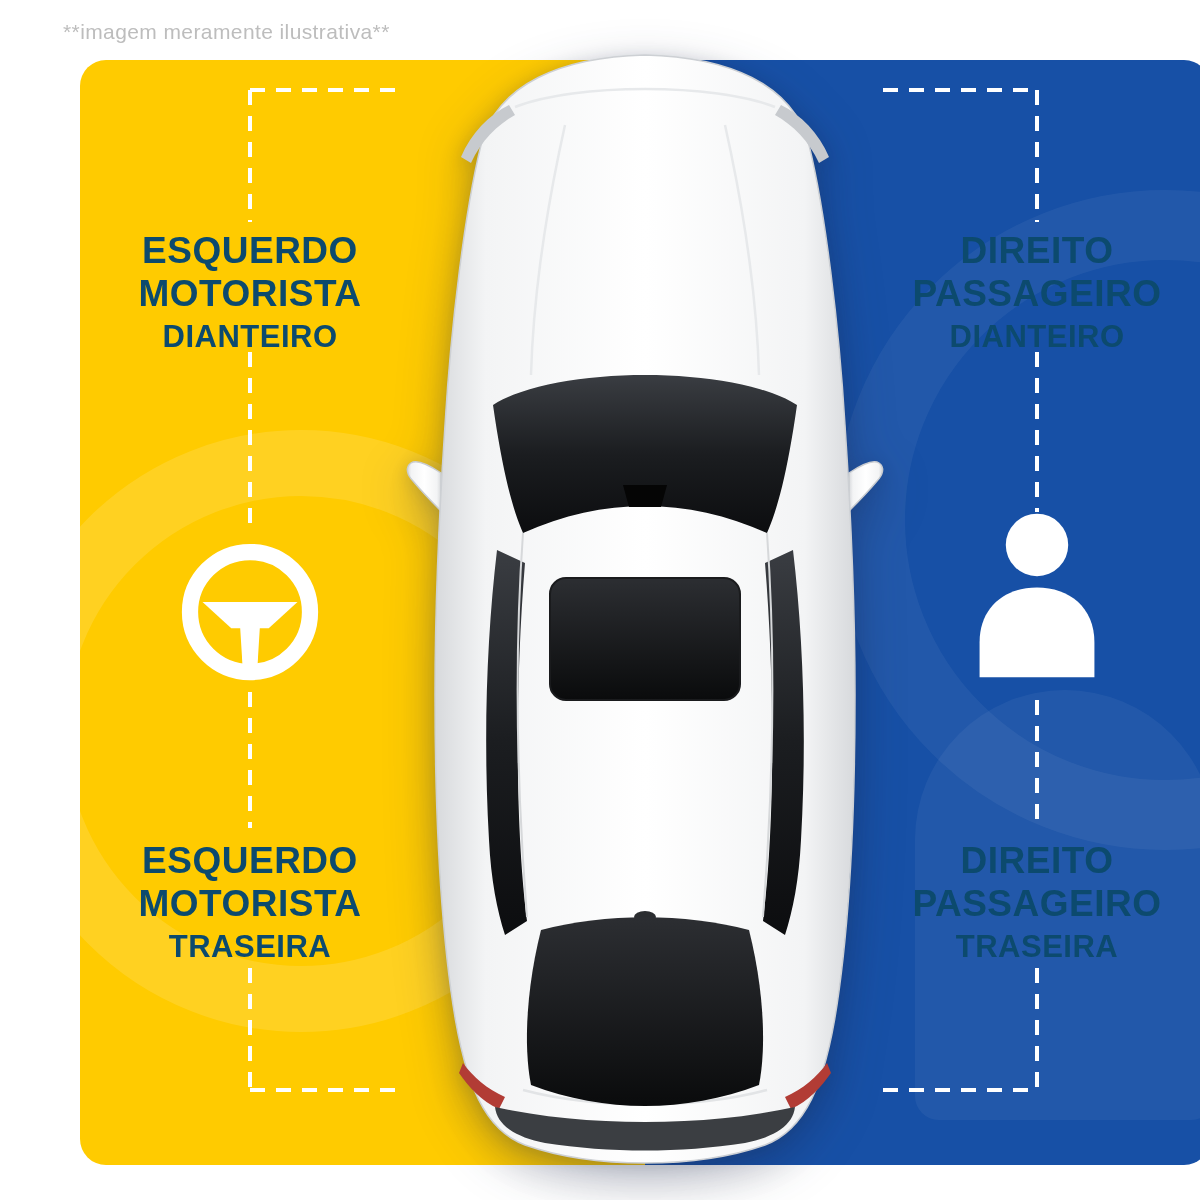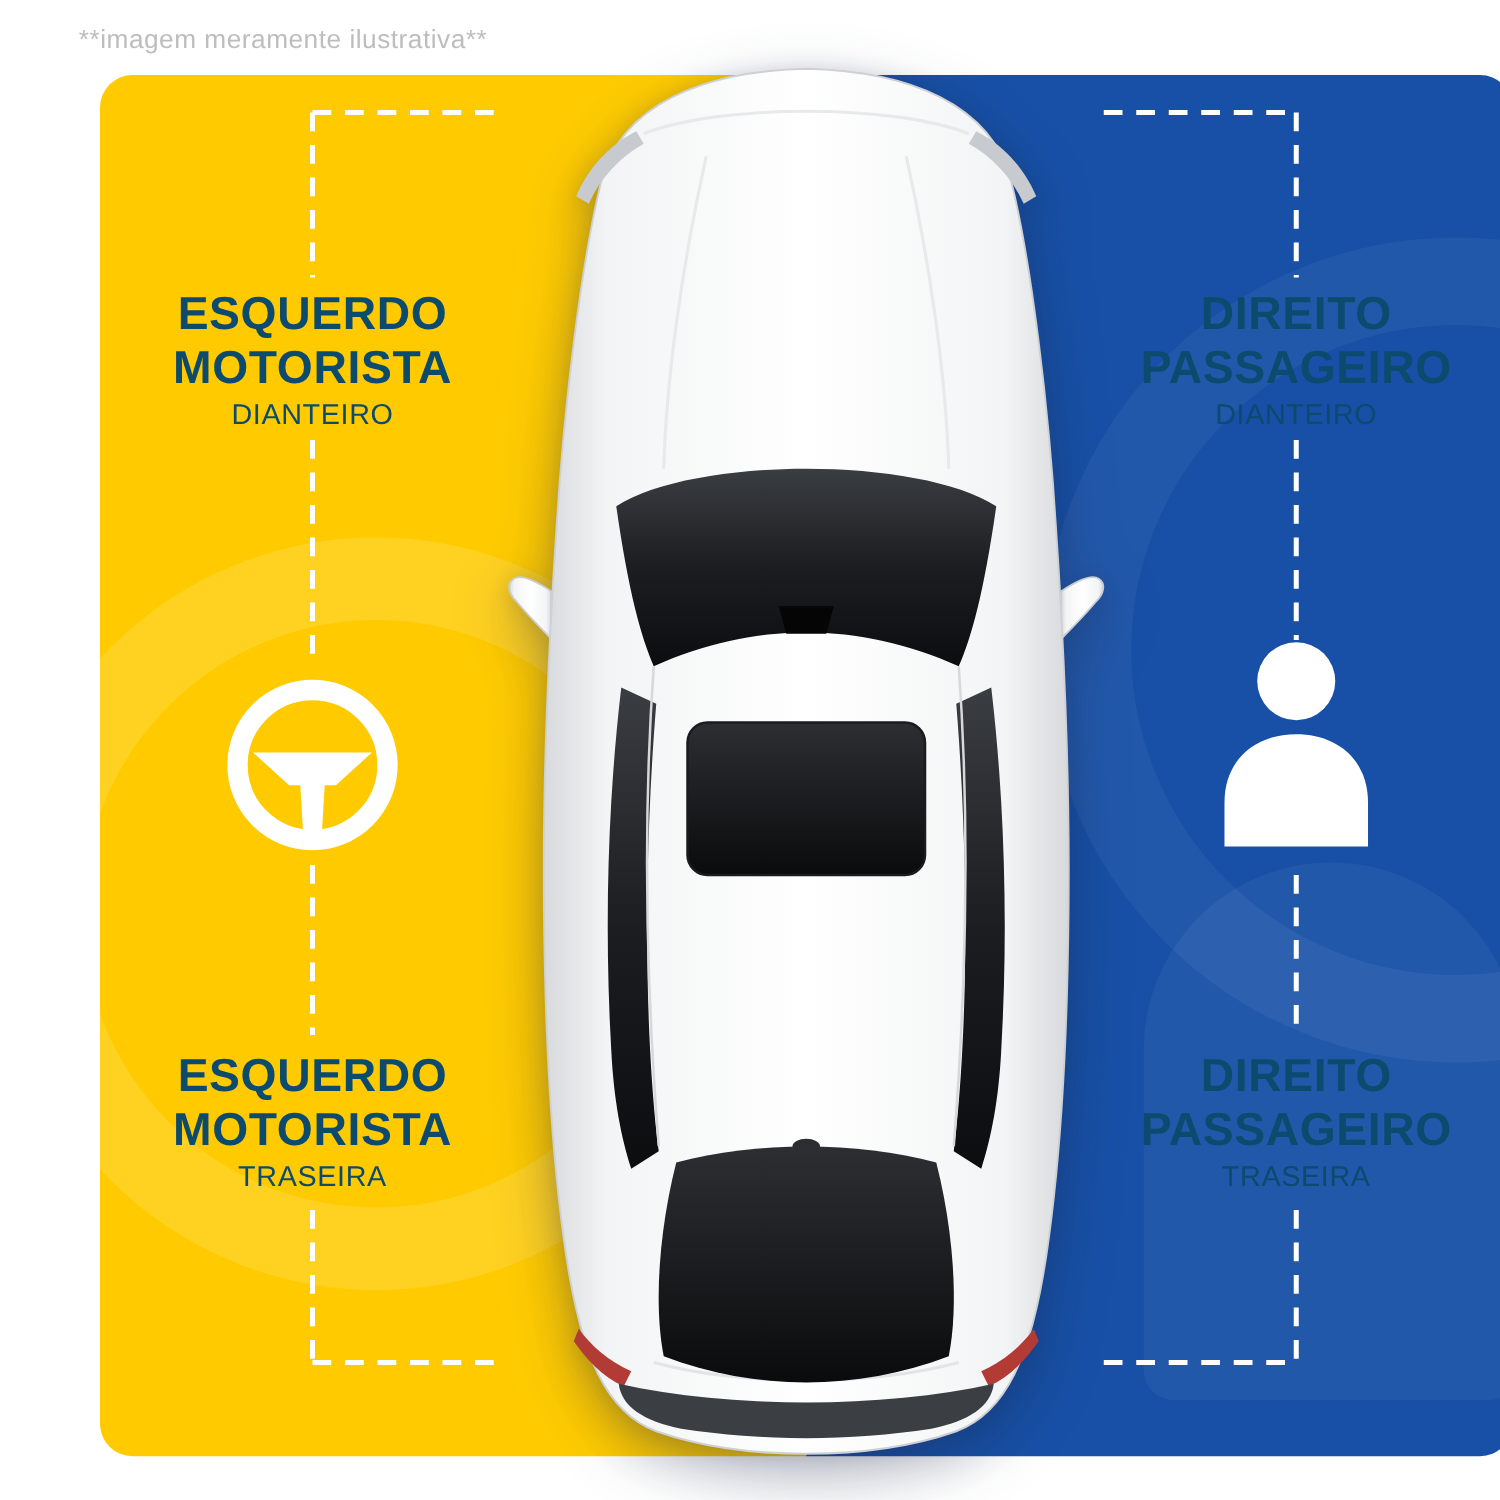--- a/index.html
+++ b/index.html
@@ -23,21 +23,21 @@
   .wm-blob{
     position:absolute;left:270px;top:630px;width:300px;height:430px;
     background:rgba(255,255,255,.05);border-radius:150px 150px 24px 24px;
   }
   .guides{position:absolute;left:0;top:0;pointer-events:none;}
   .guides line{stroke:#ffffff;stroke-width:4;stroke-dasharray:15 11;}
   .label{
     position:absolute;width:360px;text-align:center;color:#0c4a6e;
   }
   .label .l-bold{font-weight:700;font-size:37px;line-height:1.16;letter-spacing:.5px;}
-  .label .l-reg{font-weight:400;font-size:23px;line-height:1.35;letter-spacing:.5px;}
+  .label .l-reg{font-weight:700;font-size:31px;line-height:1.35;letter-spacing:.5px;}
   .lbl-fl{left:25px;top:230px;}
   .lbl-rl{left:25px;top:840px;}
   .lbl-fr{left:812px;top:230px;}
   .lbl-rr{left:812px;top:840px;}
   .icon-wrap{position:absolute;}
   .icon-steering{left:130px;top:537px;width:150px;height:150px;}
   .icon-person{left:917px;top:505px;width:150px;height:176px;}
   .car-svg{
     position:absolute;left:340px;top:45px;width:520px;height:1120px;
     filter:drop-shadow(0 16px 24px rgba(25,35,70,.30)) drop-shadow(0 4px 8px rgba(25,35,70,.16));

